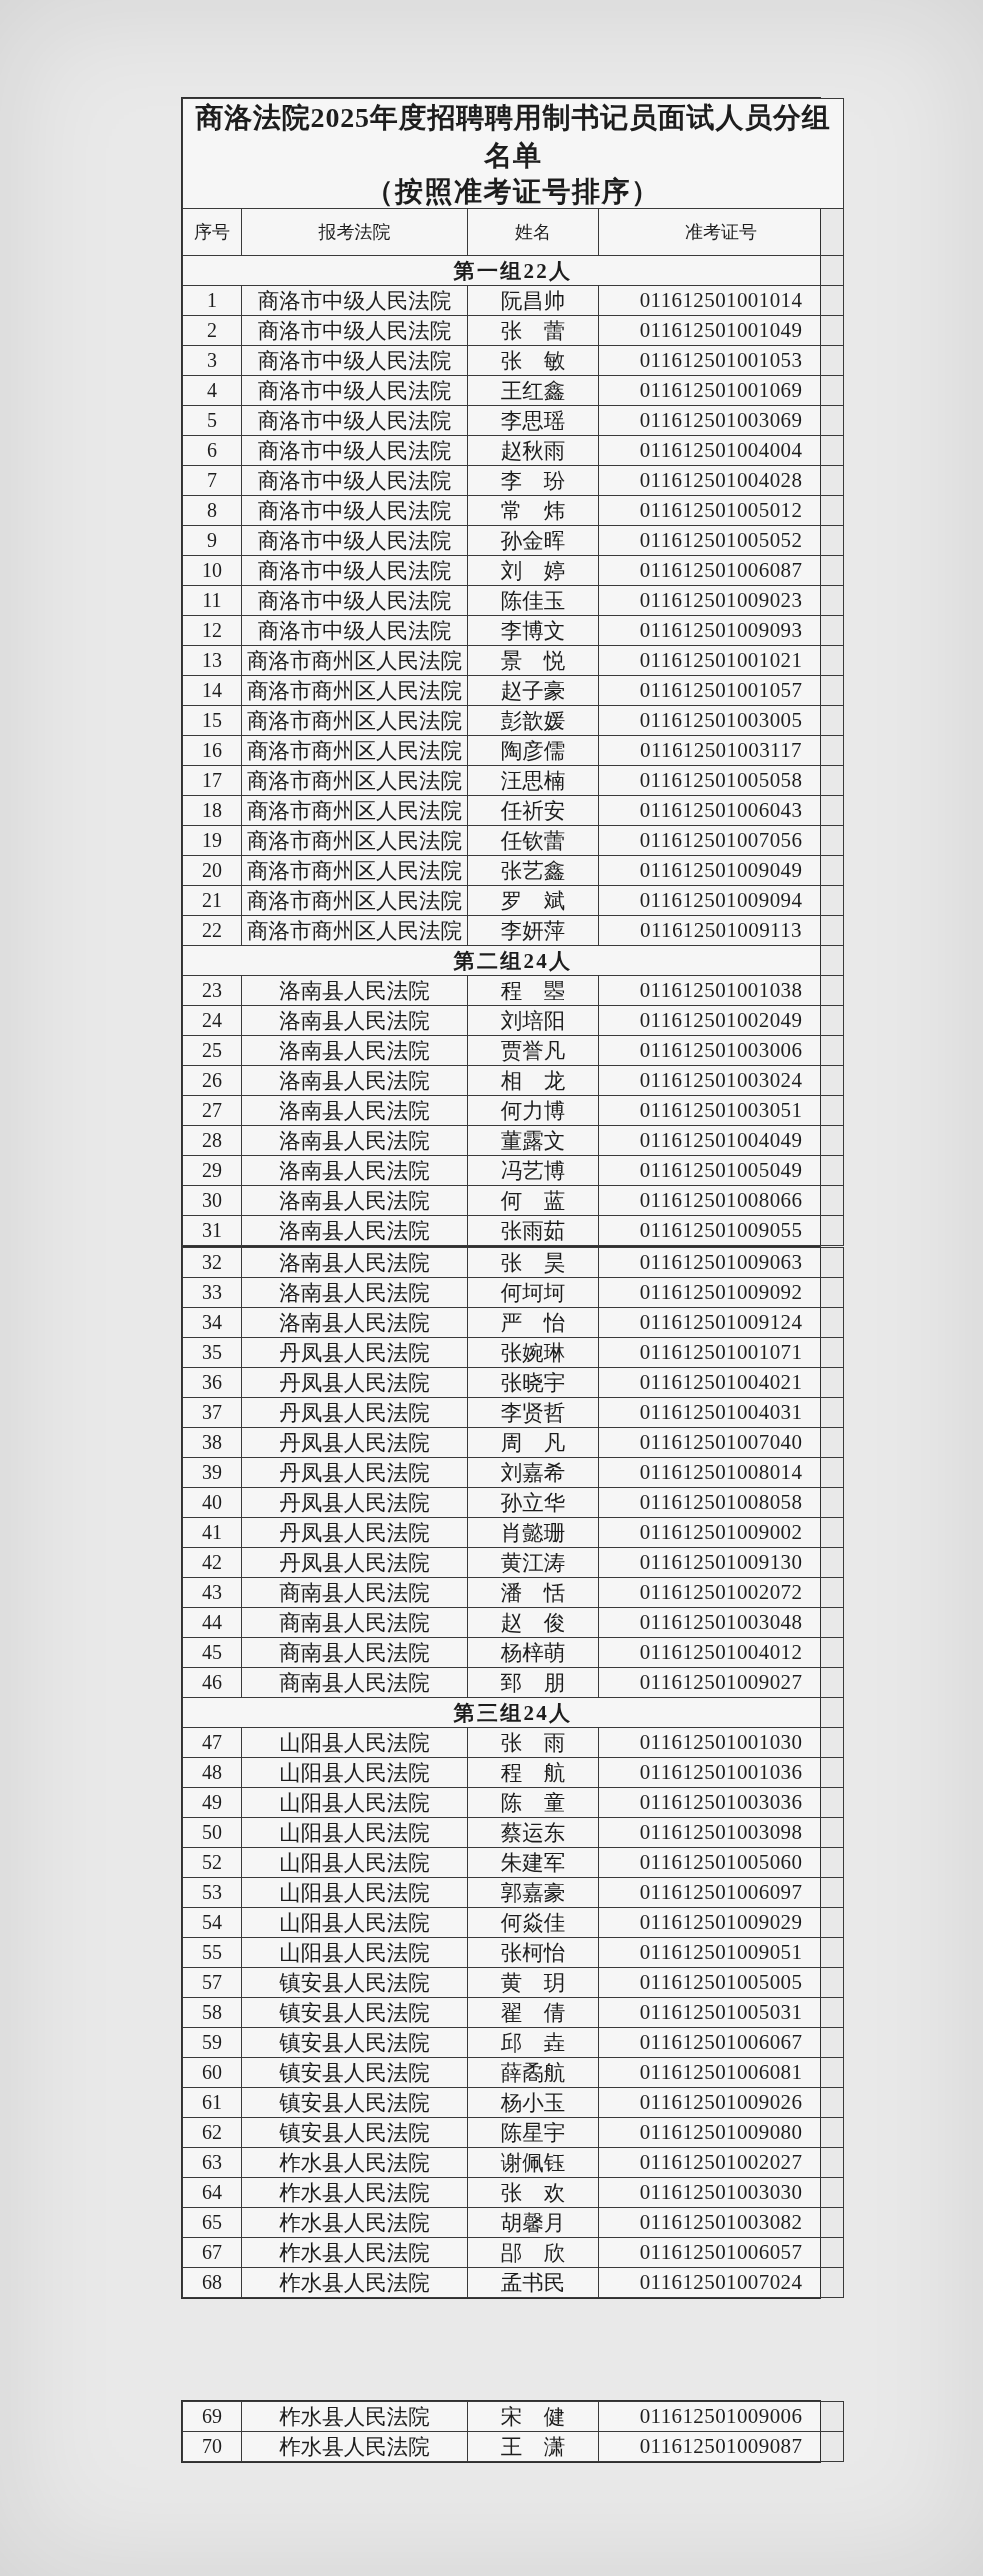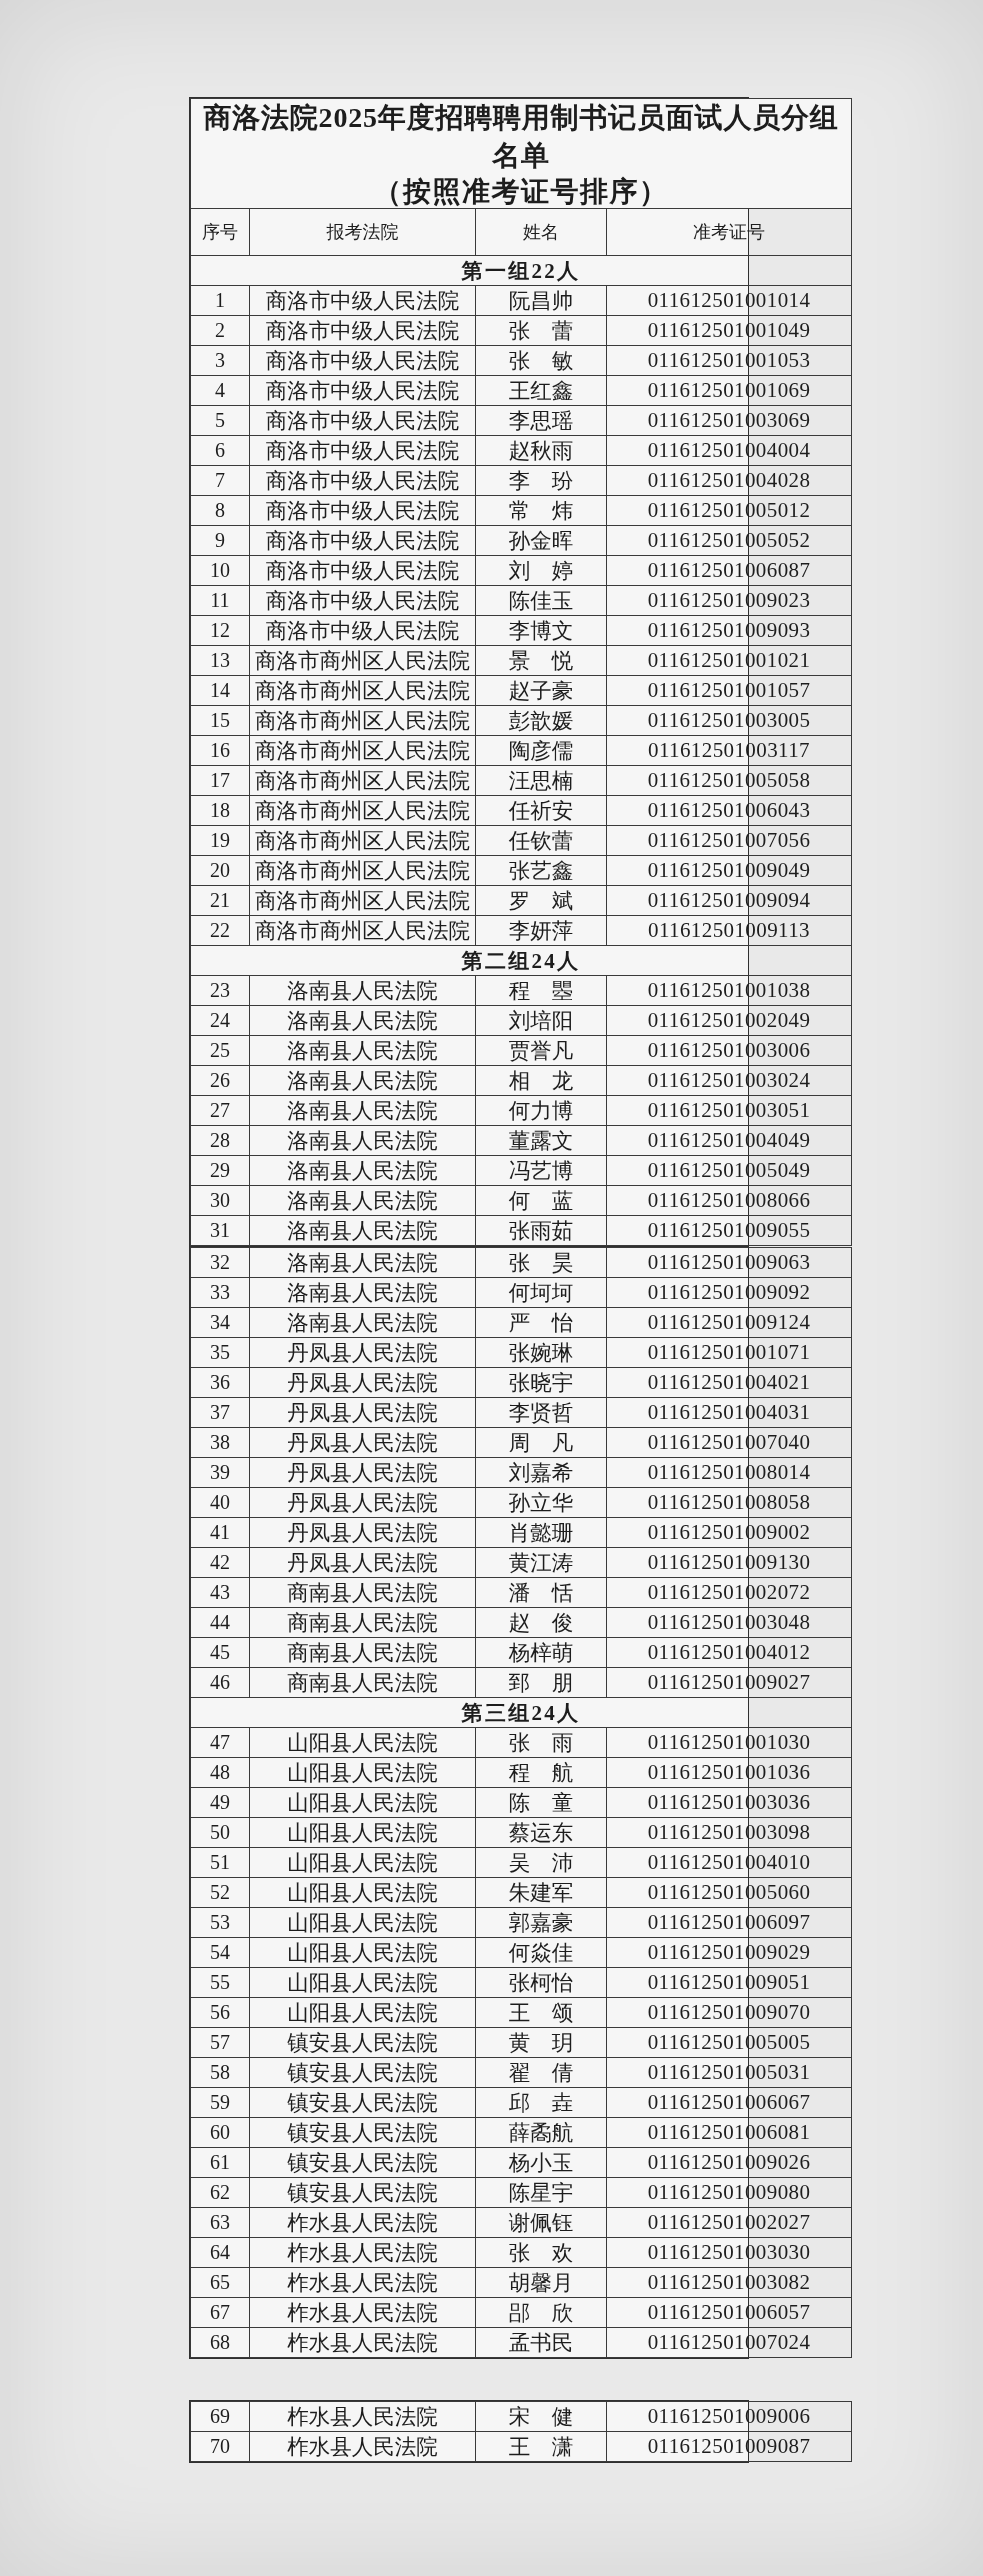--- a/index.html
+++ b/index.html
@@ -7,21 +7,21 @@
     position:relative;
     width:983px;
     height:2576px;
     background:#e9e9e9;
     box-shadow:inset 0 0 123px rgba(0,0,0,0.10);
     font-family:"Liberation Serif","DejaVu Serif",serif;
     overflow:hidden;
   }
   .doc{position:absolute;left:181px;top:97px;width:664px;}
   .block{
-    position:absolute;left:8px;width:560px;box-sizing:border-box;
+    position:absolute;left:0;width:640px;box-sizing:border-box;
     background:#f6f6f6;border:1.5px solid #303030;
   }
   .block-1{top:0;}
   .block-2{top:1149px;}
   .block-3{top:2303px;}
   .block table{width:100%;border-collapse:collapse;table-layout:fixed;}
   .block td{
     border:0.8px solid #3a3a3a;
     text-align:center;vertical-align:middle;
     color:#1d1d1d;overflow:hidden;padding:0;
@@ -378,26 +378,20 @@
               <td class="c-name">陈　童</td>
               <td class="c-id">011612501003036</td>
             </tr>
             <tr class="data-row">
               <td class="c-no">50</td>
               <td class="c-court">山阳县人民法院</td>
               <td class="c-name">蔡运东</td>
               <td class="c-id">011612501003098</td>
             </tr>
             <tr class="data-row">
-              <td class="c-no">51</td>
-              <td class="c-court">山阳县人民法院</td>
-              <td class="c-name">吴　沛</td>
-              <td class="c-id">011612501004010</td>
-            </tr>
-            <tr class="data-row">
               <td class="c-no">52</td>
               <td class="c-court">山阳县人民法院</td>
               <td class="c-name">朱建军</td>
               <td class="c-id">011612501005060</td>
             </tr>
             <tr class="data-row">
               <td class="c-no">53</td>
               <td class="c-court">山阳县人民法院</td>
               <td class="c-name">郭嘉豪</td>
               <td class="c-id">011612501006097</td>
@@ -406,26 +400,20 @@
               <td class="c-no">54</td>
               <td class="c-court">山阳县人民法院</td>
               <td class="c-name">何焱佳</td>
               <td class="c-id">011612501009029</td>
             </tr>
             <tr class="data-row">
               <td class="c-no">55</td>
               <td class="c-court">山阳县人民法院</td>
               <td class="c-name">张柯怡</td>
               <td class="c-id">011612501009051</td>
-            </tr>
-            <tr class="data-row">
-              <td class="c-no">56</td>
-              <td class="c-court">山阳县人民法院</td>
-              <td class="c-name">王　颂</td>
-              <td class="c-id">011612501009070</td>
             </tr>
             <tr class="data-row">
               <td class="c-no">57</td>
               <td class="c-court">镇安县人民法院</td>
               <td class="c-name">黄　玥</td>
               <td class="c-id">011612501005005</td>
             </tr>
             <tr class="data-row">
               <td class="c-no">58</td>
               <td class="c-court">镇安县人民法院</td>

